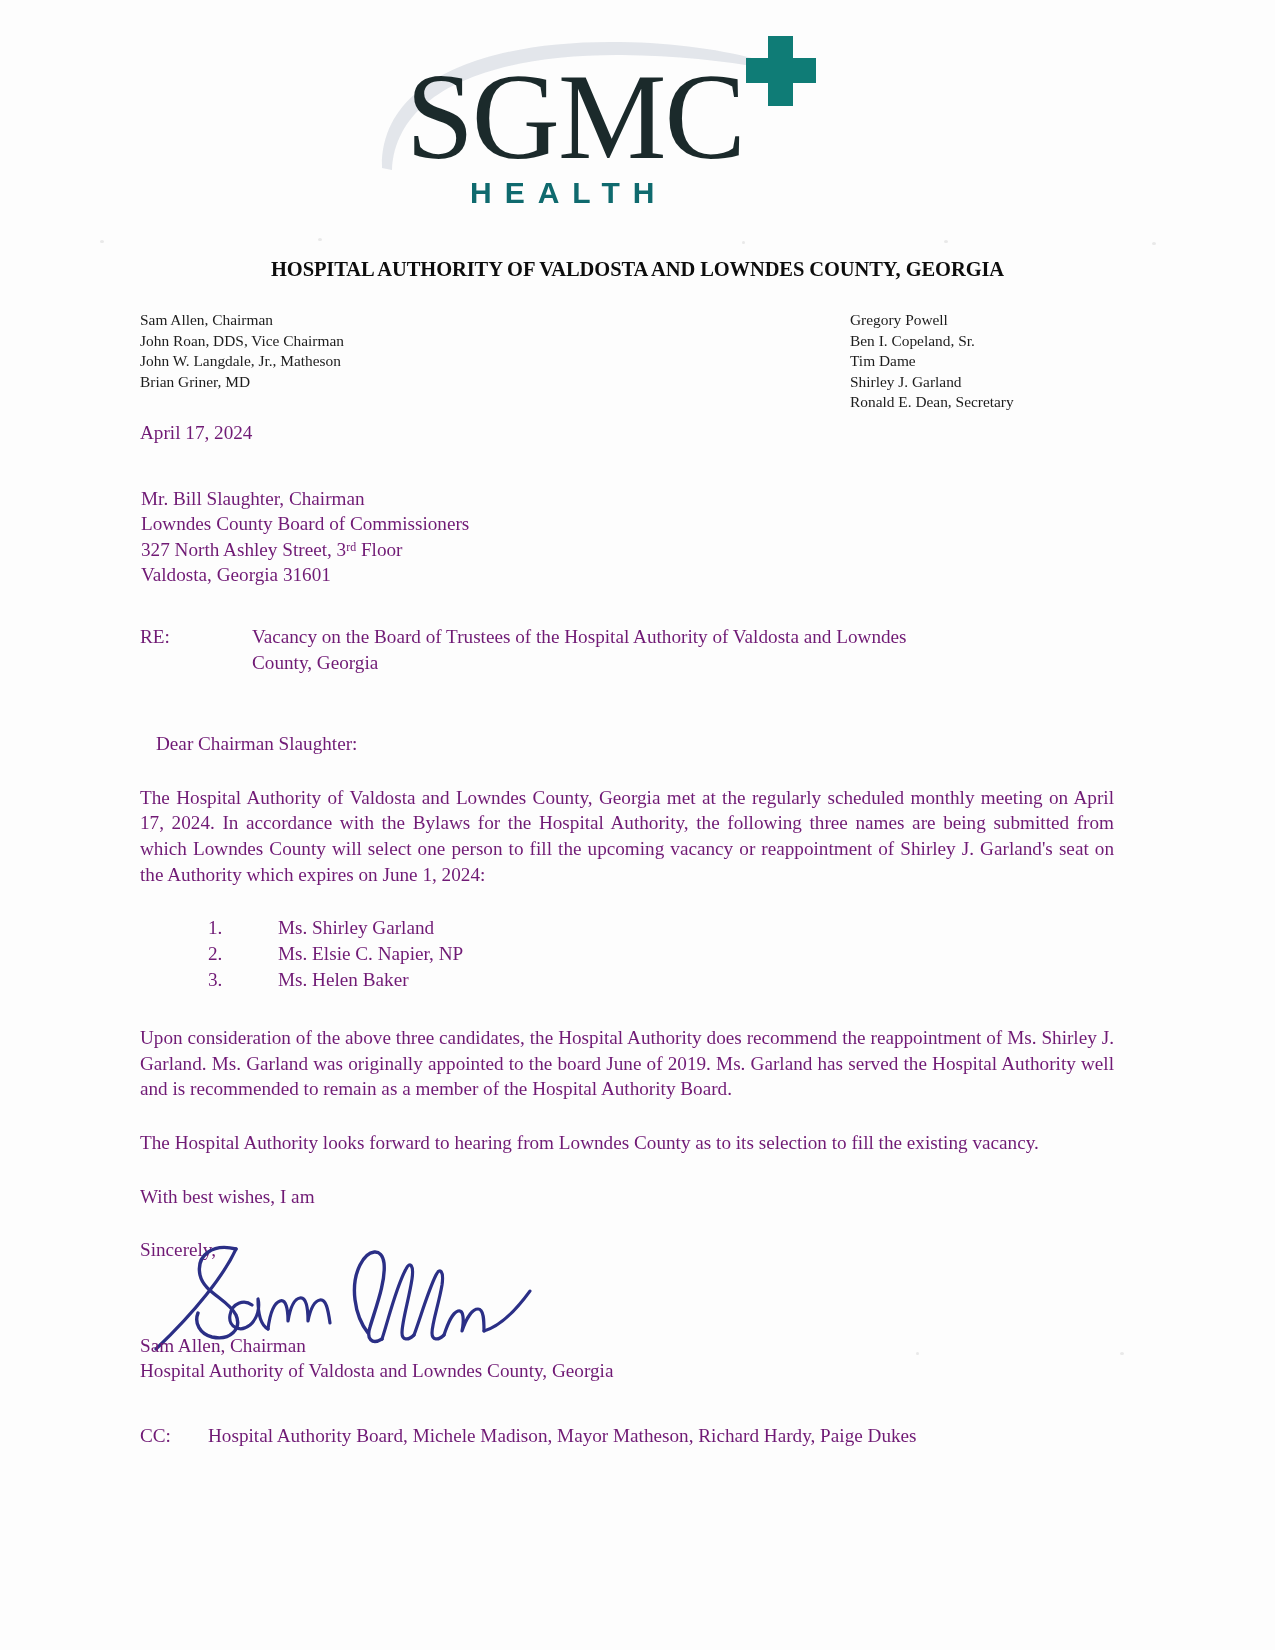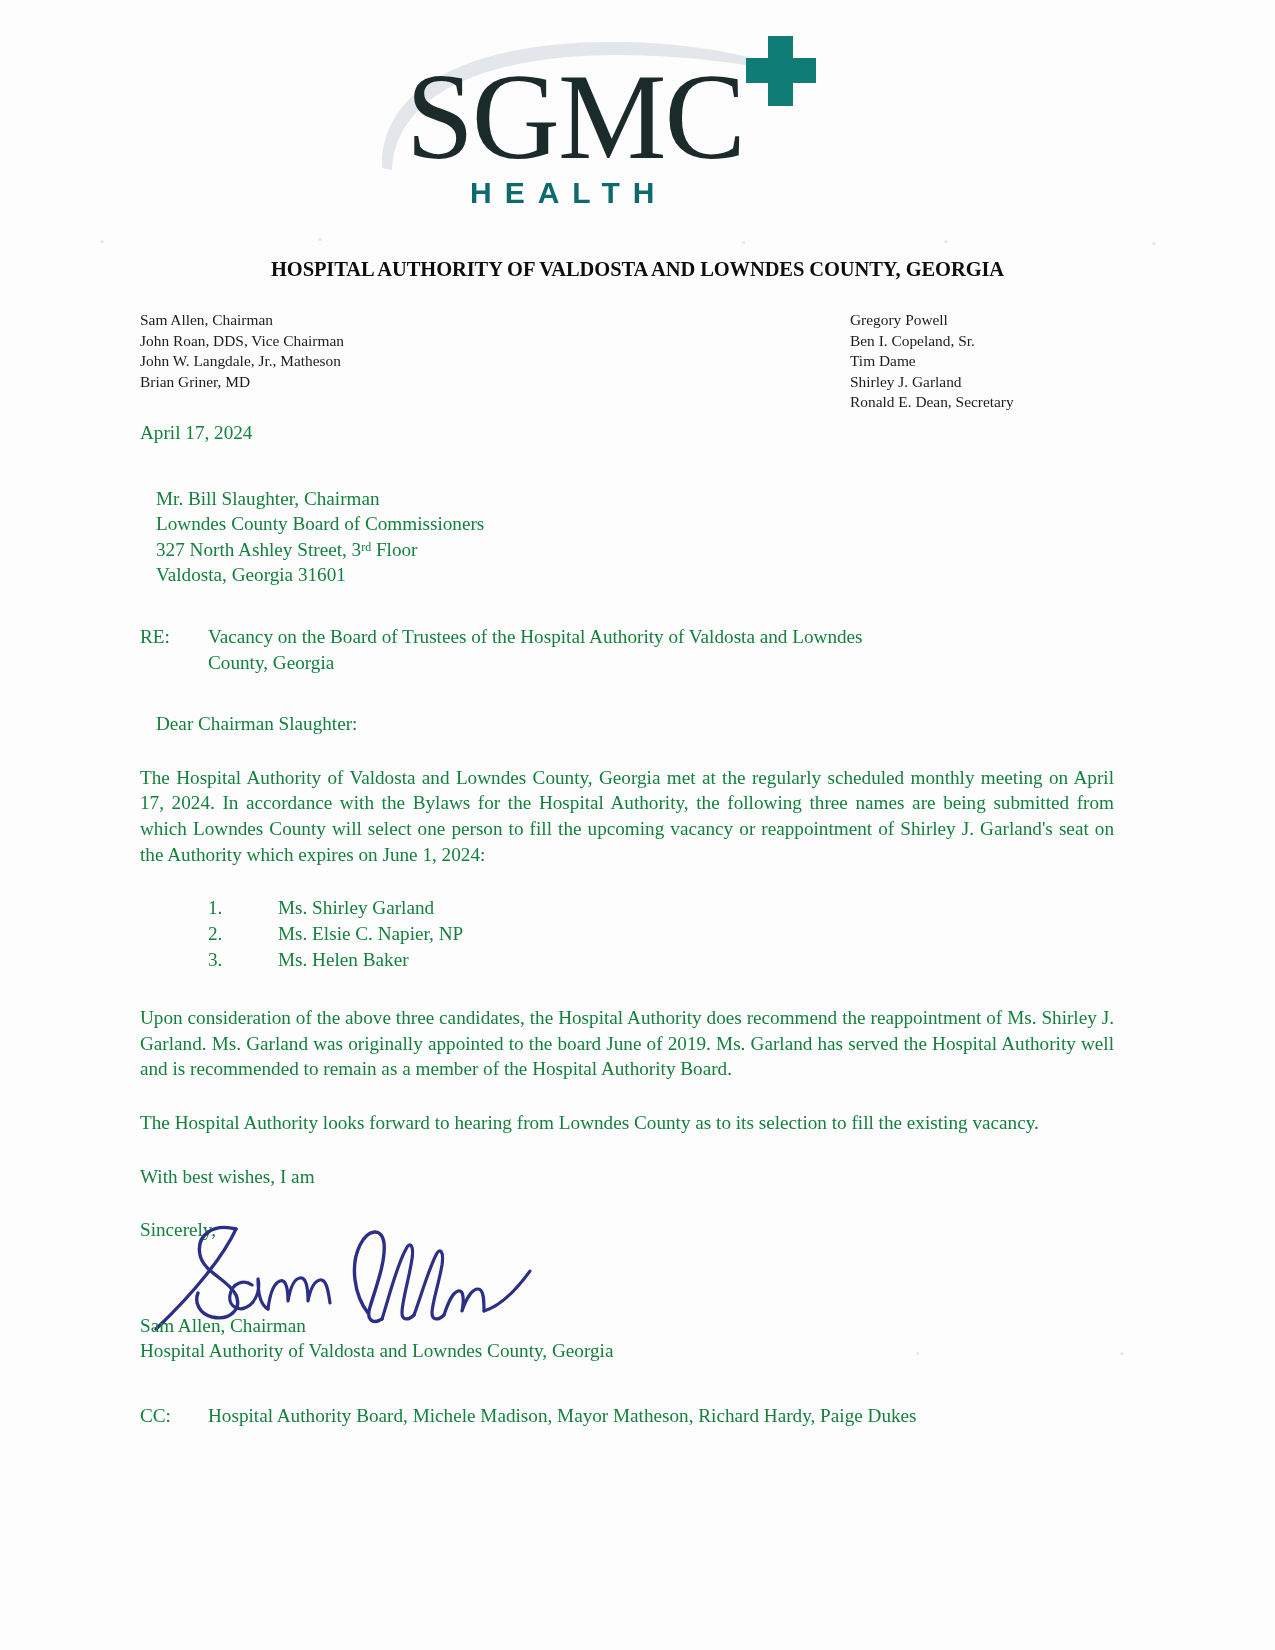--- a/index.html
+++ b/index.html
@@ -71,29 +71,30 @@
   .roster-col div { white-space: nowrap; }
 
   
   .letter {
     position: absolute;
     top: 420px;
     left: 140px;
     width: 990px;
     font-size: 19.2px;
     line-height: 25.6px;
-    color: #15803d;
+    color: #701a75;
   }
   .date-line { margin: 0 0 40px 0; }
-  .recipient { margin: 0 0 36px 16px; }
+  .recipient { margin: 0 0 36px 1px; }
   .recipient div { white-space: nowrap; }
 
   .re-block {
     display: flex;
-    margin: 0 0 36px 0;
+    margin: 0 0 56px 0;
+    gap: 44px;
   }
   .re-label { width: 68px; flex: none; }
   .re-text { flex: 1; }
   .re-text .re-l2 { padding-left: 0; }
 
   .salutation { margin: 0 0 28px 16px; }
 
   p.para {
     margin: 0 16px 28px 0;
     text-align: justify;

